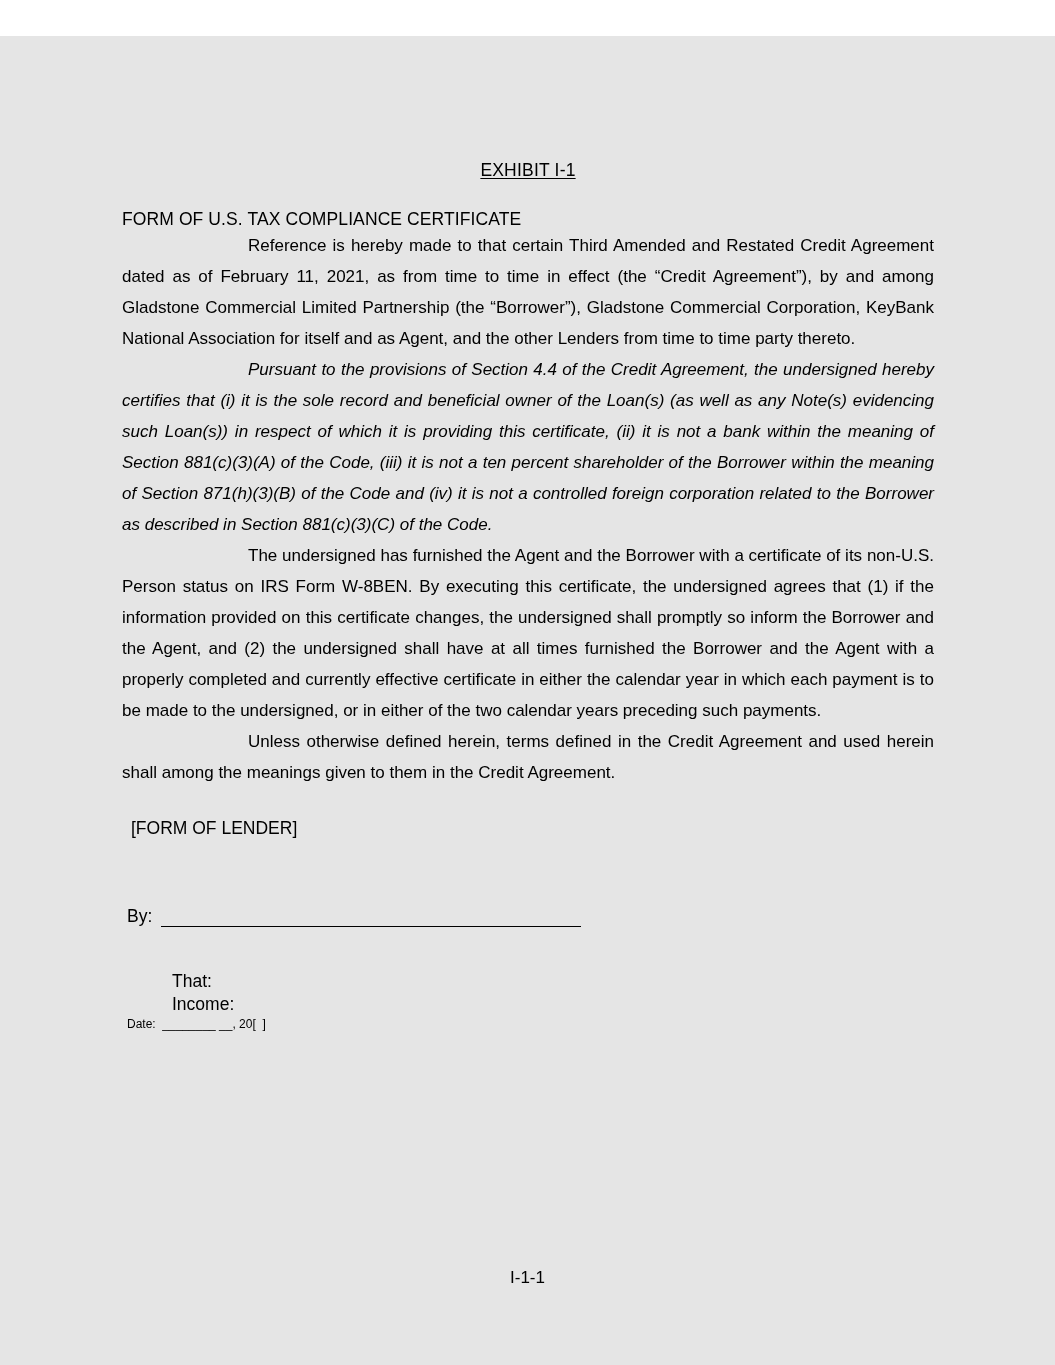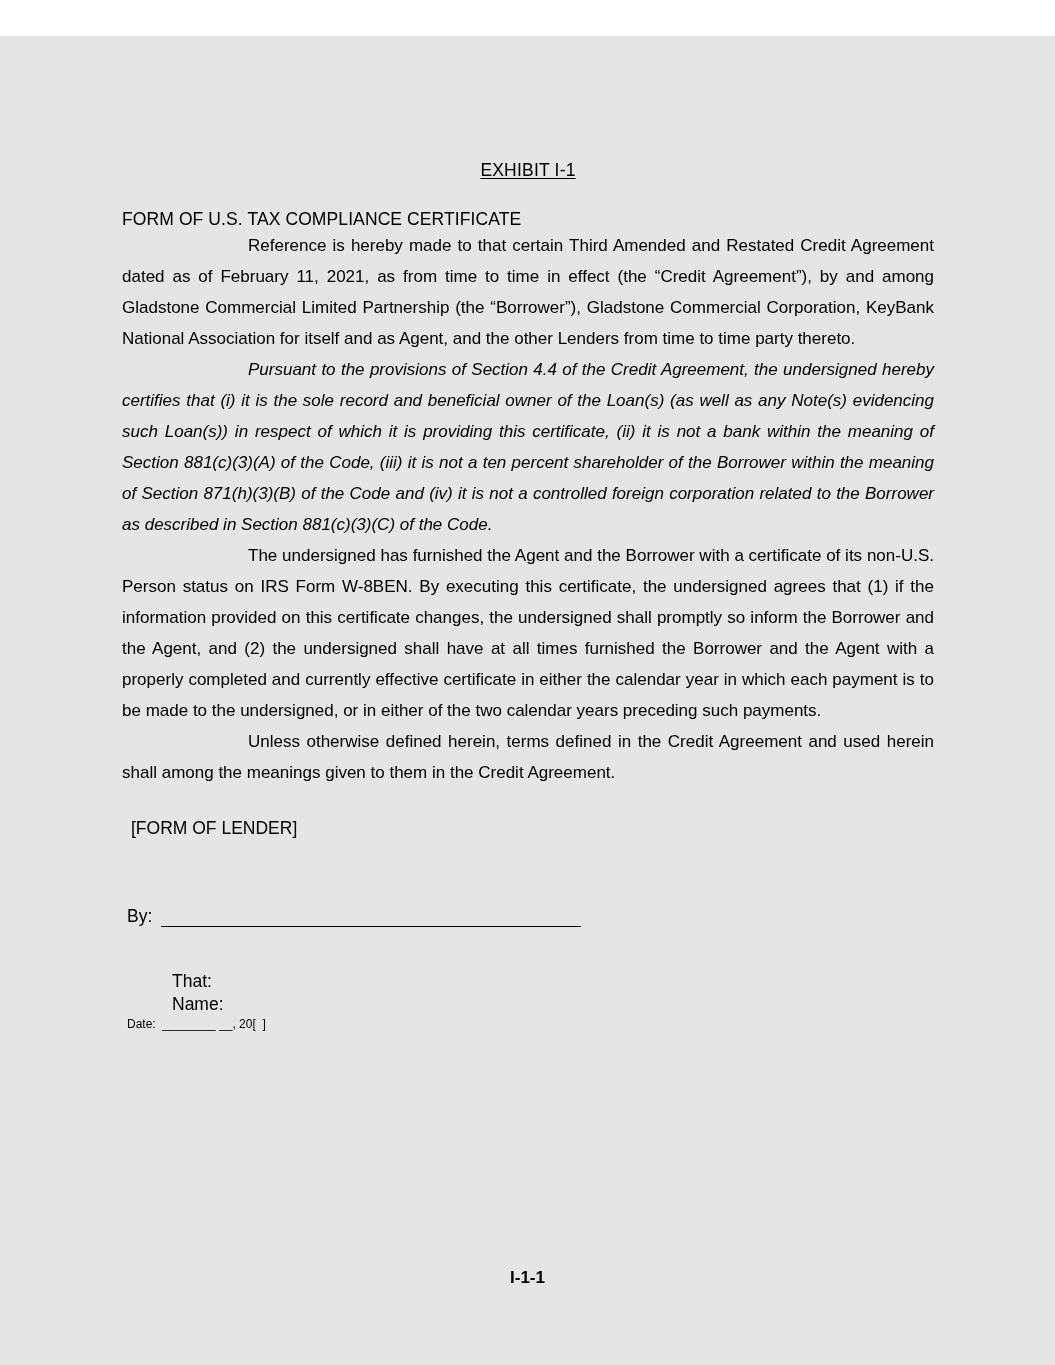--- a/index.html
+++ b/index.html
@@ -95,21 +95,20 @@
     padding-left: 5px;
     white-space: pre;
   }
   .page-number {
     position: absolute;
     left: 0;
     right: 0;
     top: 1232px;
     text-align: center;
     font-size: 17px;
-    font-weight: bold;
   }
   .footer-ref {
     position: absolute;
     left: 122px;
     top: 1344px;
     font-size: 13px;
   }
 </style>
 </head>
 <body>
@@ -134,21 +133,21 @@
 
     <div class="sig-line">
       <span class="by-row">
         <span class="by-label">By:</span>
         <span class="by-rule"></span>
       </span>
     </div>
 
     <div class="name-row">That:</div>
 
-    <div class="title-row">Name:</div>
+    <div class="title-row">Income:</div>
 
     <div class="date-row">Date:  ________ __, 20[  ]</div>
 
   </div>
 
   <div class="page-number">I-1-1</div>
 
   <div class="footer-ref">US_Active\116390121\V-6</div>
 </div>
 

